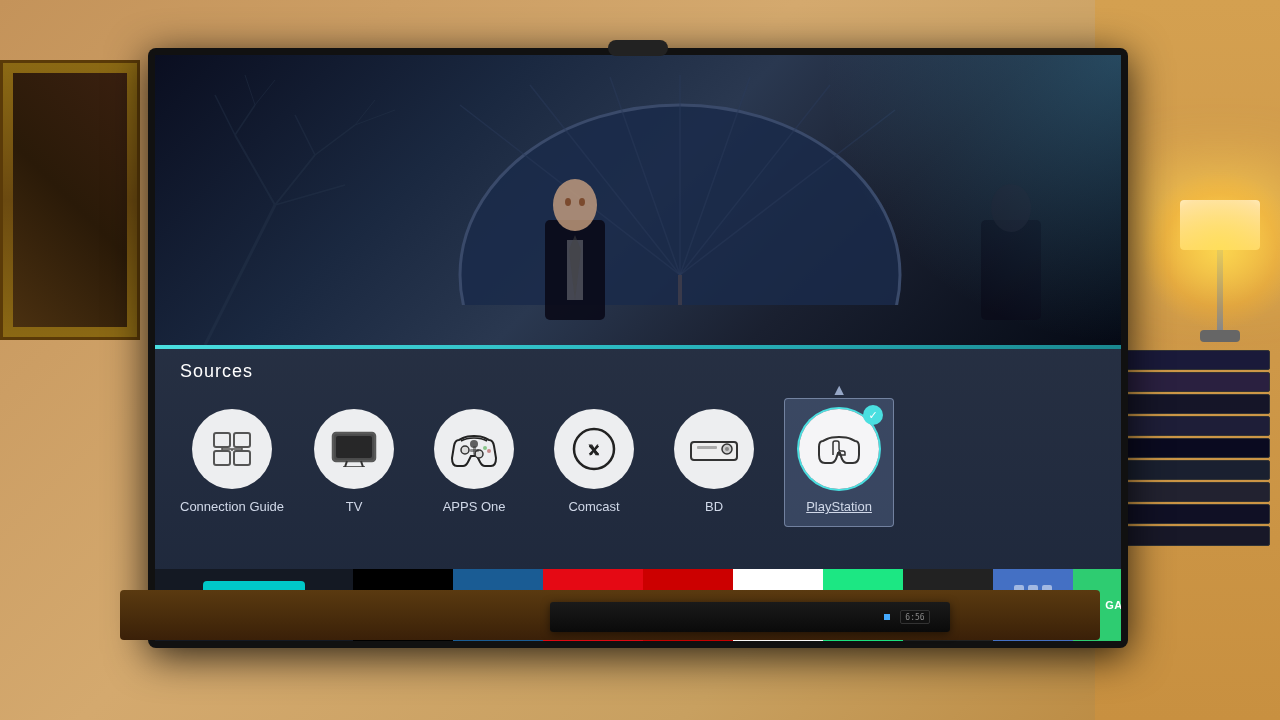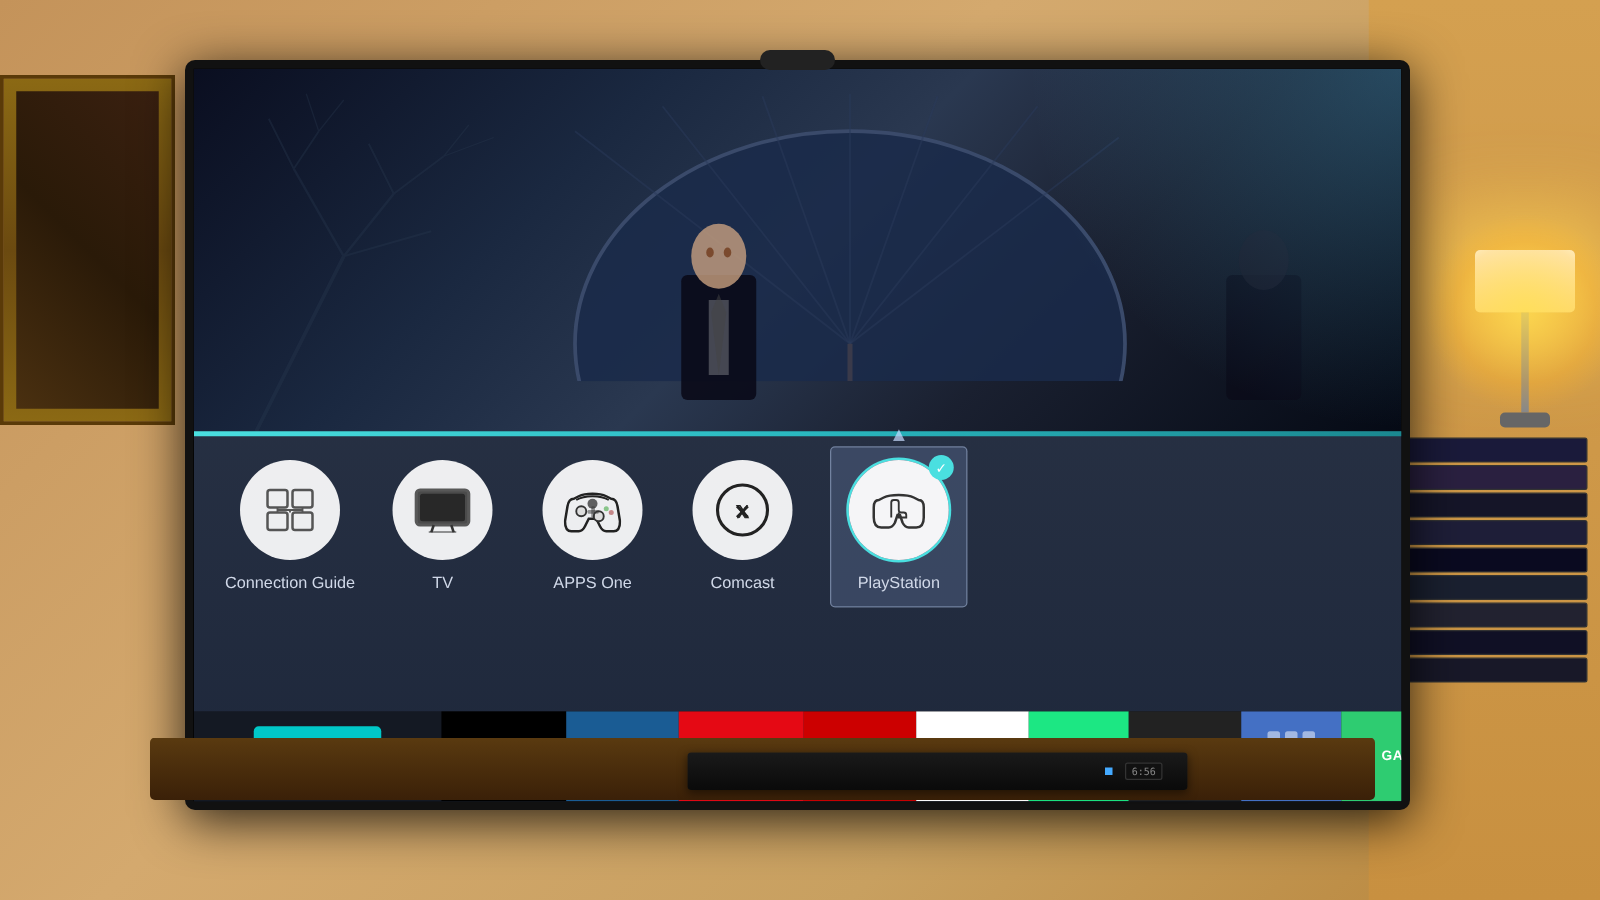--- a/index.html
+++ b/index.html
@@ -503,20 +503,23 @@
         </svg>
       </div>
 
       <div class="cyan-light"></div>
     </div>
   </div>
 
   <div class="sources-panel">
     <div class="sources-top-bar"></div>
 
+    <div class="sources-header">
+      <span>Sources</span>
+    </div>
 
     <div class="source-items">
 
       <div class="source-item">
         <div class="source-icon-circle">
           <svg width="40" height="36" viewBox="0 0 40 36" fill="none">
             <rect x="2" y="2" width="16" height="14" rx="2" stroke="#555" stroke-width="2" fill="none"></rect>
             <rect x="22" y="2" width="16" height="14" rx="2" stroke="#555" stroke-width="2" fill="none"></rect>
             <rect x="2" y="20" width="16" height="14" rx="2" stroke="#555" stroke-width="2" fill="none"></rect>
             <rect x="22" y="20" width="16" height="14" rx="2" stroke="#555" stroke-width="2" fill="none"></rect>
@@ -573,34 +576,46 @@
             <circle cx="23" cy="23" r="20" stroke="#222" stroke-width="2.5"></circle>
             <text x="23" y="29" text-anchor="middle" font-size="14" font-weight="900" fill="#222" font-family="Arial">𝕏</text>
             <text x="23" y="29" text-anchor="middle" font-size="13" font-weight="900" fill="#333" font-family="Arial">X</text>
 
             <text x="23" y="30" text-anchor="middle" font-size="16" font-weight="900" fill="#222" font-family="serif">✕</text>
           </svg>
         </div>
         <div class="source-label">Comcast</div>
       </div>
 
+      <div class="source-item">
+        <div class="source-icon-circle">
+          <svg width="50" height="30" viewBox="0 0 50 30" fill="none">
+
+            <rect x="2" y="8" width="46" height="18" rx="3" stroke="#333" stroke-width="2" fill="#eee"></rect>
+            <rect x="8" y="12" width="20" height="3" rx="1" fill="#aaa"></rect>
+            <circle cx="38" cy="15" r="5" stroke="#333" stroke-width="1.5" fill="#ccc"></circle>
+            <circle cx="38" cy="15" r="2" fill="#888"></circle>
+          </svg>
+        </div>
+        <div class="source-label">BD</div>
+      </div>
 
       <div class="source-item">
         <div style="border:1px solid rgba(200,220,255,0.4);border-radius:4px;padding:10px 14px;background:rgba(100,120,160,0.35);position:relative;">
           <div style="position:absolute;top:-18px;left:50%;transform:translateX(-50%);color:rgba(200,220,255,0.7);font-size:16px;">▲</div>
           <div class="source-icon-circle active" style="position:relative;">
             <div class="checkmark">✓</div>
             <svg width="44" height="44" viewBox="0 0 44 44" fill="none">
 
               <path d="M6 14 Q2 14 2 20 L2 28 Q2 36 8 36 L14 36 Q17 36 19 32 L21 26 H23 L25 32 Q27 36 30 36 L36 36 Q42 36 42 28 L42 20 Q42 14 38 14 L34 12 Q30 10 22 10 Q14 10 10 12 Z" stroke="#333" stroke-width="2" fill="none"></path>
 
               <path d="M16 28 L16 16 Q16 14 18 14 L20 14 Q22 14 22 16 L22 22 Q22 24 24 24 L26 24 Q28 24 28 26 L28 28 L22 28 L22 24" stroke="#333" stroke-width="1.5" fill="none"></path>
             </svg>
           </div>
-          <div class="source-label" style="margin-top:8px;">PlayStation</div>
+          <div class="source-label" style="margin-top:8px;text-decoration:underline;">PlayStation</div>
         </div>
       </div>
 
     </div>
 
     <div class="app-bar">
 
       <div class="settings-icon-btn">
         <svg width="26" height="26" viewBox="0 0 26 26" fill="none">
           <circle cx="13" cy="13" r="4" stroke="#b0b8c8" stroke-width="2"></circle>

